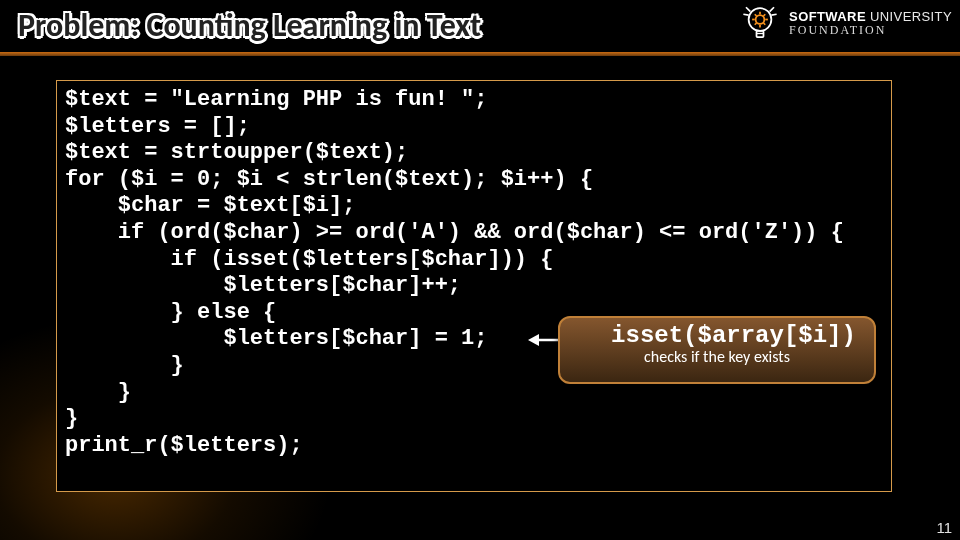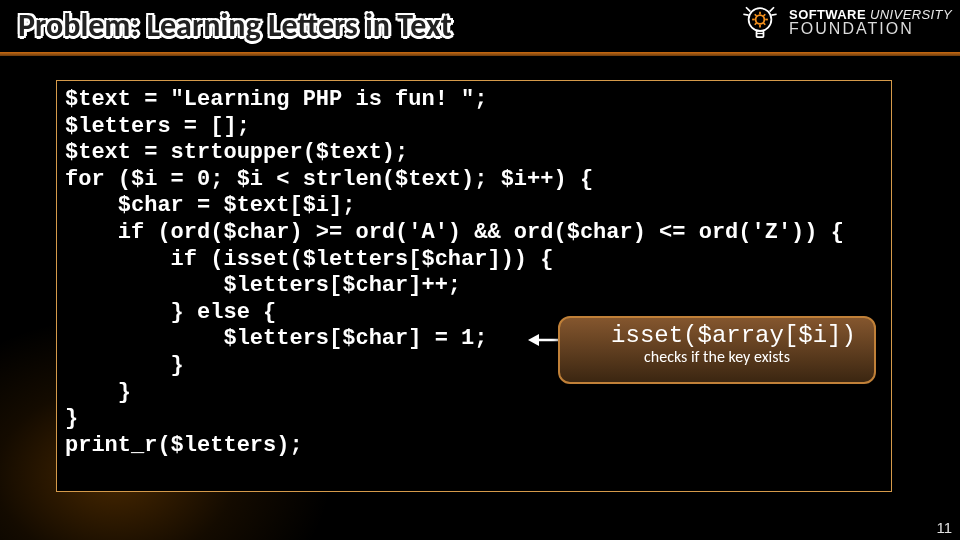--- a/index.html
+++ b/index.html
@@ -49,22 +49,22 @@
     display: block;
   }
   .logo-text {
     line-height: 1.02;
     color: #fff;
     font-size: 13px;
     font-weight: 700;
     font-family: Arial, sans-serif;
     letter-spacing: 0.4px;
   }
-  .logo-text .thin { font-weight: 400; color: #e8e8e8; font-style: italic; }
-  .logo-text .found { font-weight: 400; color: #dcdcdc; letter-spacing: 2px; font-size: 16px;}
+  .logo-text .thin { font-weight: 400; color: #e8e8e8; }
+  .logo-text .found { font-weight: 400; color: #dcdcdc; letter-spacing: 2px; font-size: 12px; font-family: Liberation Serif, serif;}
   .code-box {
     position: absolute;
     left: 56px;
     top: 80px;
     width: 836px;
     height: 412px;
     border: 1px solid #d59a4a;
     background: #000;
     padding: 6px 8px;
     box-sizing: border-box;
@@ -89,21 +89,21 @@
     border-radius: 12px;
     box-shadow: 0 2px 6px rgba(0,0,0,0.6);
     color: #fff;
     text-align: center;
     box-sizing: border-box;
     padding-top: 2px;
   }
   .callout .mono {
     font-family: Consolas, "Courier New", monospace;
     font-size: 24px;
-    font-weight: 400;
+    font-weight: 700;
     display: block;
     margin-top: 2px;
     margin-left: 33px;
   }
   .callout .sub {
     font-size: 16px;
     display: block;
     margin-top: -2px;
   }
   .callout-arrow {
@@ -120,21 +120,21 @@
     font-size: 15px;
     color: #e0e0e0;
     font-family: Arial, sans-serif;
   }
 </style>
 </head>
 <body>
 
 <div class="slide">
 
-  <div class="title">Problem: Learning Letters in Text</div>
+  <div class="title">Problem: Counting Learning in Text</div>
 
   <div class="logo-wrap">
     <svg class="logo-mark" viewBox="0 0 48 48">
       <circle cx="24" cy="20" r="13" fill="none" stroke="#fff" stroke-width="2"></circle>
       <g stroke="#f7931e" stroke-width="2" fill="none">
         <circle cx="24" cy="20" r="5"></circle>
         <line x1="24" y1="11" x2="24" y2="14"></line>
         <line x1="24" y1="26" x2="24" y2="29"></line>
         <line x1="15" y1="20" x2="18" y2="20"></line>
         <line x1="30" y1="20" x2="33" y2="20"></line>

